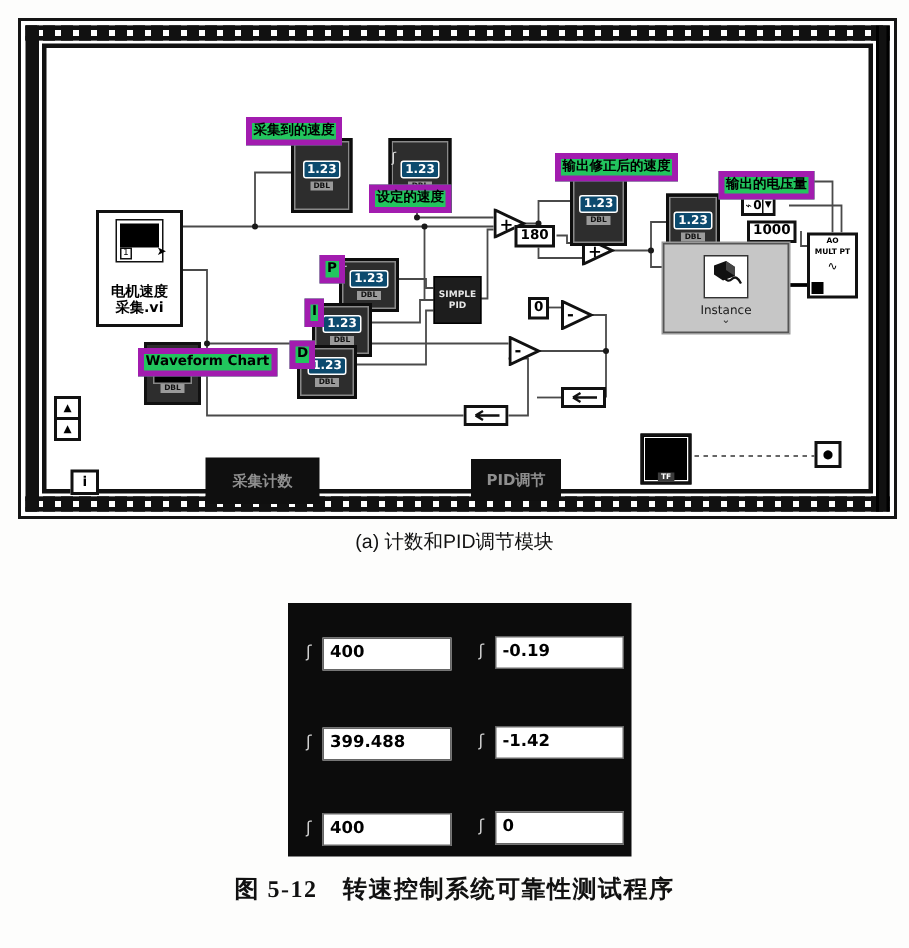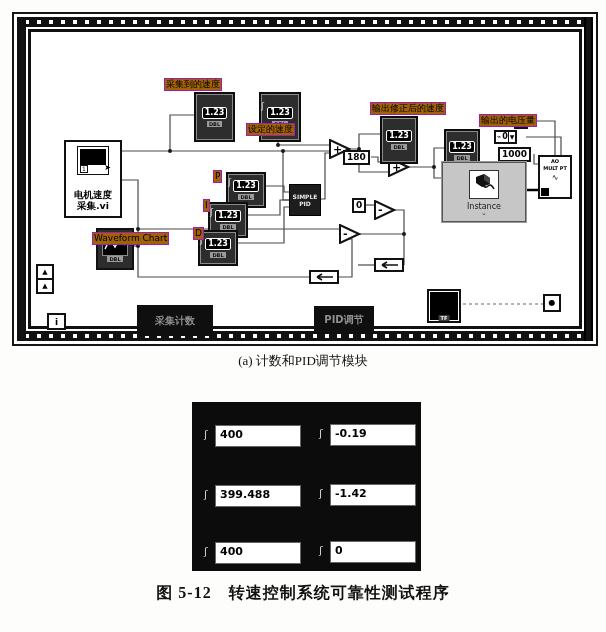--- a/index.html
+++ b/index.html
@@ -14,27 +14,27 @@
      background-color:#111;
      background-image:linear-gradient(#111 0 3px,rgba(0,0,0,0) 3px 7px,#111 7px 10px),
                       repeating-linear-gradient(90deg,#111 0 8px,#fff 8px 12px);}
   .strip.top{top:3px;} .strip.bot{bottom:3px;}
   .strip.v{top:3px;bottom:3px;width:9px;}
   .strip.lft{left:3px;} .strip.rgt{right:3px;box-shadow:inset -2px 0 0 #000, inset 2px 0 0 #000;}
   .inner-frame{position:absolute;left:14px;top:15px;right:14px;bottom:15px;border:3px solid #111;}
 
   .wires{position:absolute;left:0;top:0;z-index:1;}
 
-  .lbl{position:absolute;z-index:3;background:#a16207;border:1px solid #a21caf;
-       font-size:9px;font-weight:normal;line-height:11px;padding:0 1px;white-space:nowrap;color:#000;}
+  .lbl{position:absolute;z-index:3;background:#22c55e;border:4px solid #a21caf;
+       font-size:9px;font-weight:bold;line-height:11px;padding:0 1px;white-space:nowrap;color:#000;}
 
   .term{position:absolute;z-index:2;border:2px solid #0d0d0d;background:#2d2d2d;
         box-shadow:inset 0 0 0 1px #8a8a8a;
         display:flex;flex-direction:column;align-items:center;justify-content:center;gap:2px;}
-  .tval{background:#000000;color:#fff;border:1px solid #fff;font-size:8px;font-weight:bold;
+  .tval{background:#0c4a6e;color:#fff;border:1px solid #fff;font-size:8px;font-weight:bold;
         line-height:10px;padding:0 2px;border-radius:2px;}
   .ttag{background:#9a9a9a;color:#111;font-size:5px;line-height:6px;padding:0 2px;font-weight:bold;}
   .cspin{position:absolute;left:0px;top:8px;color:#ddd;font-size:9px;line-height:9px;}
 
   .cbox{position:absolute;z-index:2;background:#fff;border:2px solid #111;font-size:9px;
         font-weight:bold;line-height:11px;padding:0 2px;text-align:center;color:#000;}
   .ring{position:absolute;z-index:2;background:#fff;border:2px solid #111;display:flex;
         align-items:center;font-size:8px;font-weight:bold;line-height:10px;color:#000;}
   .ring .dd{background:#fff;border-left:1px solid #111;font-size:6px;padding:0 1px;}
   .ring .io{font-size:7px;margin:0 1px;}
@@ -78,21 +78,21 @@
   .mvi-one{position:absolute;left:2px;bottom:1px;border:1px solid #111;font-size:6px;line-height:6px;padding:0 1px;}
   .mvi-cur{position:absolute;right:-3px;bottom:2px;font-size:8px;line-height:8px;}
   .mvi-lb{font-size:9.5px;font-weight:bold;line-height:11px;margin-top:14px;color:#000;}
 
   .chart-term{position:absolute;z-index:2;border:2px solid #111;background:#2d2d2d;
         display:flex;flex-direction:column;align-items:center;justify-content:flex-start;}
   .chart-scr{width:24px;height:22px;background:#000;border:1px solid #888;margin-top:2px;}
 
   
   .cap-a{position:absolute;left:0;width:100%;top:352px;text-align:center;
-         font-family:Liberation Serif, serif;font-size:13px;color:#111;}
+         font-family:Liberation Sans, sans-serif;font-size:13px;color:#111;}
   .cap-main{position:absolute;left:0;width:100%;top:583px;text-align:center;
          font-family:"Liberation Serif","DejaVu Serif",serif;font-size:16px;font-weight:bold;color:#111;
          letter-spacing:1px;}
 
   
   .fpanel{position:absolute;left:192px;top:402px;width:229px;height:169px;background:#0c0c0c;}
   .ffield{position:absolute;width:80px;height:20px;background:#fff;border:1px solid #666;
           font-size:11px;font-weight:bold;color:#000;line-height:18px;padding-left:4px;
           font-family:"DejaVu Sans",sans-serif;}
   .fspin{position:absolute;width:10px;color:#cfcfcf;font-size:11px;line-height:11px;}

